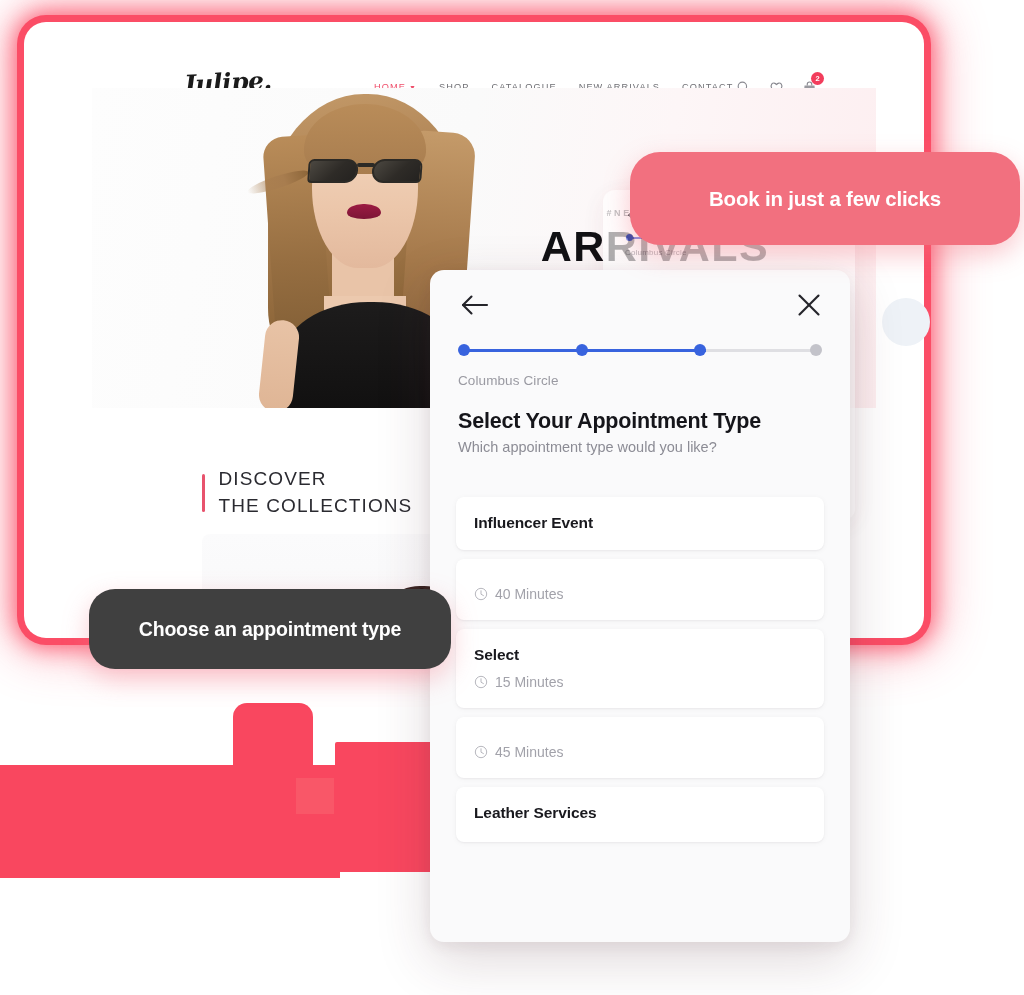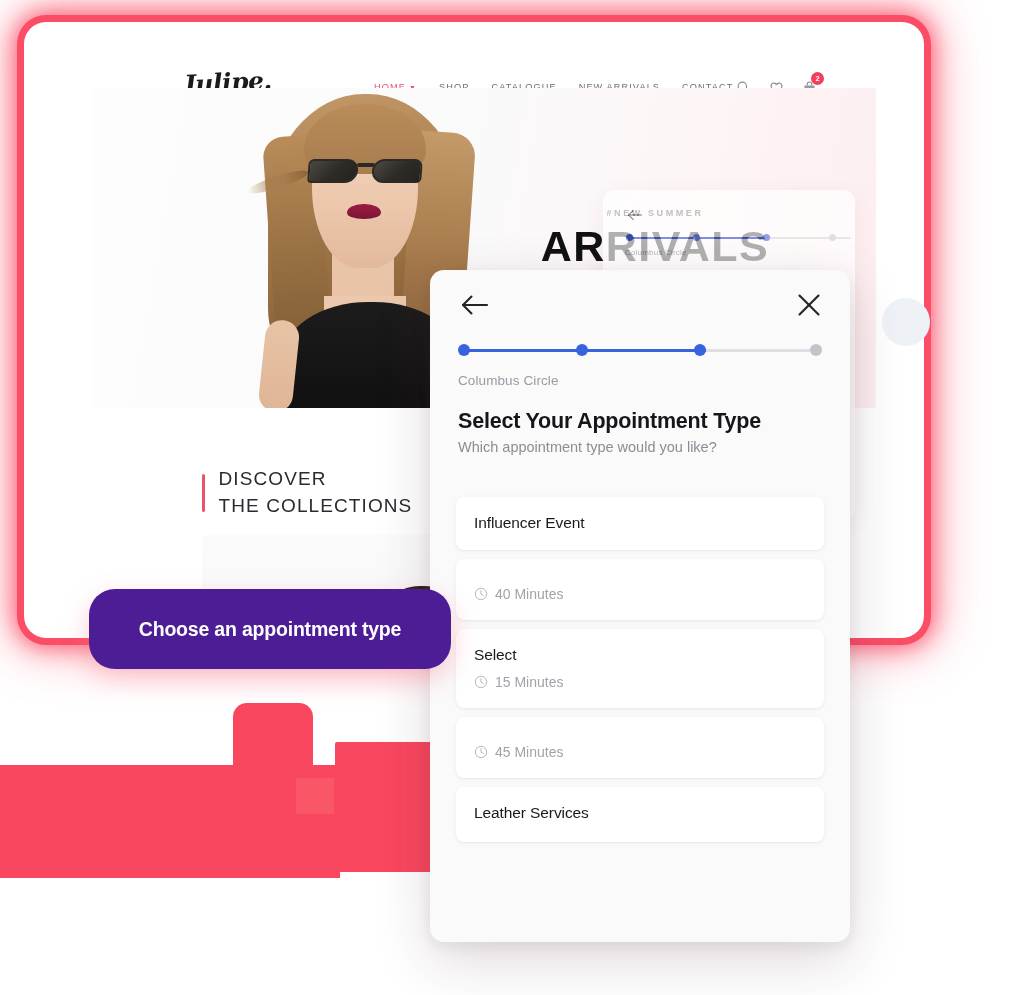--- a/index.html
+++ b/index.html
@@ -310,21 +310,21 @@
     display: flex; flex-direction: column; gap: 9px;
   }
   .appt-card {
     background: #ffffff;
     border-radius: 8px;
     padding: 17px 18px 18px 18px;
     box-shadow: 0 1px 2px rgba(30,20,30,0.05), 0 1px 6px rgba(30,20,30,0.04);
     cursor: pointer;
   }
   .appt-name {
-    font-size: 15.5px; font-weight: 400; color: #19191e; letter-spacing: -0.1px;
+    font-size: 15.5px; font-weight: 700; color: #19191e; letter-spacing: -0.1px;
   }
   .appt-dur {
     margin-top: 10px;
     display: flex; align-items: center; gap: 7px;
     font-size: 14px; color: #a2a2aa;
   }
   .clock-icon { width: 14px; height: 14px; display: block; flex: 0 0 auto; }
 
   
   .callout {
@@ -341,21 +341,21 @@
     left: 630px; top: 152px;
     width: 390px; height: 93px;
     font-size: 20.5px;
     border-radius: 30px;
   }
   #callout-choose {
     left: 89px; top: 589px;
     width: 362px; height: 80px;
     font-size: 19.5px;
     border-radius: 26px;
-    background: #4c1d95;
+    background: #404040;
     box-shadow: 0 10px 26px rgba(243,121,138,0.38);
   }
 </style>
 </head>
 <body>
 
 <div id="stage">
 
   <div class="deco" id="deco-bar-wide"></div>
   <div class="deco" id="deco-block-tall"></div>
@@ -521,15 +521,16 @@
         <span>45 Minutes</span>
       </div>
     </div>
 
     <div class="appt-card" style="padding-bottom:20px;">
       <div class="appt-name">Leather Services</div>
     </div>
 
   </div>
 
+  <div class="callout" id="callout-book">Book in just a few clicks</div>
   <div class="callout" id="callout-choose">Choose an appointment type</div>
 
 </div>
 
 </body></html>

